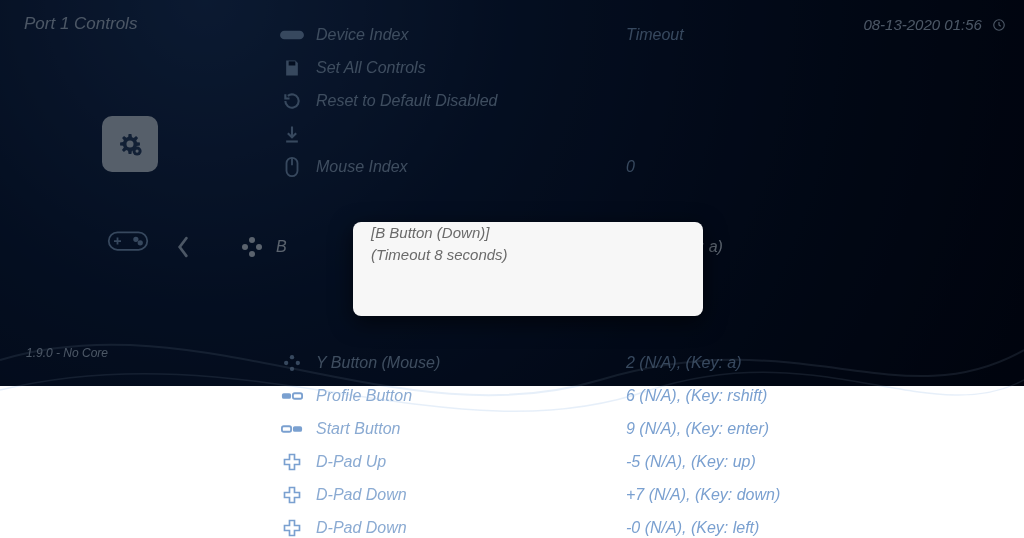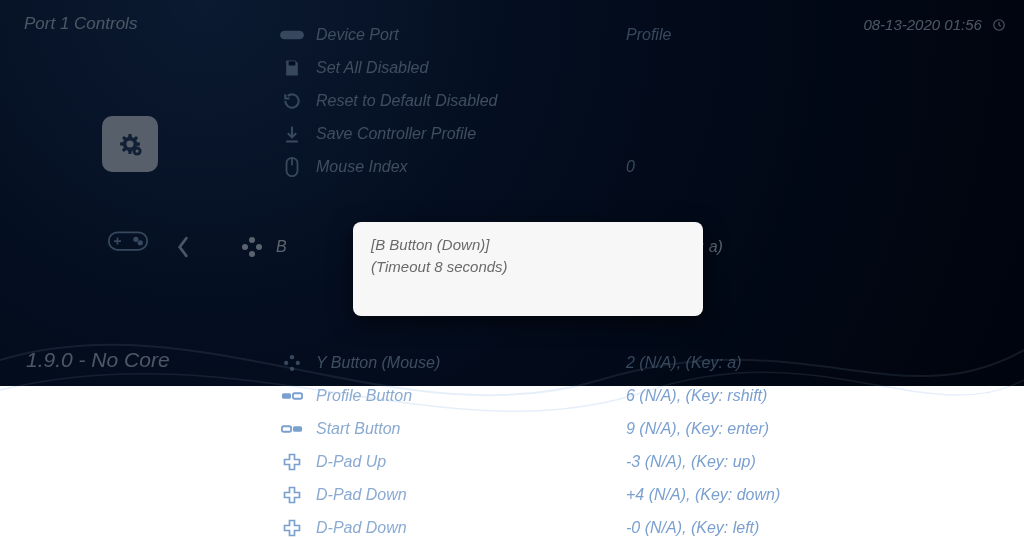--- a/index.html
+++ b/index.html
@@ -29,32 +29,32 @@
     
     .list { position:absolute; top:0; left:268px; width:720px; }
     .row  { height:33px; display:flex; align-items:center; font-size:16px; color:#7aa0d0; font-weight:300; }
     .row .ico   { width:48px; display:flex; justify-content:center; color:#7aa0d0; }
     .row .label { flex:0 0 310px; color:#8aaad2; }
     .row .value { color:#7aa0d0; }
     .row.highlight .ico svg { color:#c9dcf3; }
     .row.highlight .label, .row.highlight .value { color:#c9dcf3; }
 
     
-    .footer-version { position:absolute; bottom:14px; left:26px; font-size:21px; color:#a8c0e0; font-weight:300;margin-top:18px; }
+    .footer-version { position:absolute; bottom:26px; left:26px; font-size:12px; color:#a8c0e0; font-weight:300;margin-top:18px; }
 
     
     .wave { position:absolute; top:300px; left:0; width:1024px; height:160px; opacity:0.25; z-index:2; }
     .wave svg { width:100%; height:100%; }
 
     
     .dialog {
       position:absolute; top:222px; left:353px; width:350px; height:94px;
       background:#f7f7f7; color:#6a6a6a; border-radius:8px;
       box-shadow:0 6px 22px rgba(0,0,0,0.6);
-      padding:12px 18px; font-size:15px; line-height:22px;
+      padding:0 18px; font-size:15px; line-height:22px;
       z-index:10; font-family:Arial,sans-serif;
     }
 
     svg { display:block; }
   </style>
 </head>
 <body>
 
 <div class="root">
 
@@ -99,52 +99,51 @@
     </svg>
   </div>
 
   <div class="list" style="top:18px;">
     <div class="row">
       <span class="ico">
         <svg width="26" height="18" viewBox="0 0 48 28" fill="#7aa0d0">
             <rect x="2" y="6" width="44" height="16" rx="8"></rect>
           </svg>
       </span>
-      <span class="label">Device Port</span>
-      <span class="value">Profile</span>
+      <span class="label">Device Index</span>
+      <span class="value">Timeout</span>
     </div>
     <div class="row">
       <span class="ico">
         <svg width="20" height="20" viewBox="0 0 24 24" fill="#7aa0d0">
             <path d="M5 3h11l3 3v15H5Z"></path>
             <rect x="8" y="4" width="8" height="5" fill="#0a2048"></rect>
           </svg>
       </span>
-      <span class="label">Set All Disabled</span>
+      <span class="label">Set All Controls</span>
       <span class="value"></span>
     </div>
     <div class="row">
       <span class="ico">
         <svg width="20" height="20" viewBox="0 0 24 24" fill="none" stroke="#7aa0d0" stroke-width="2.5">
             <path d="M4 12a8 8 0 1 0 3-6.2"></path>
             <path d="M4 4v5h5"></path>
           </svg>
       </span>
       <span class="label">Reset to Default Disabled</span>
       <span class="value"></span>
     </div>
     <div class="row">
       <span class="ico">
         <svg width="20" height="20" viewBox="0 0 24 24" fill="none" stroke="#7aa0d0" stroke-width="2.5">
             <path d="M12 3v12"></path>
             <path d="m7 11 5 5 5-5"></path>
             <path d="M5 21h14"></path>
           </svg>
       </span>
-      <span class="label">Save Controller Profile</span>
       <span class="value"></span>
     </div>
     <div class="row">
       <span class="ico">
         <svg width="16" height="22" viewBox="0 0 16 24" fill="none" stroke="#7aa0d0" stroke-width="2">
             <rect x="2" y="2" width="12" height="20" rx="6"></rect>
             <path d="M8 2v8"></path>
           </svg>
       </span>
       <span class="label">Mouse Index</span>
@@ -200,30 +199,30 @@
       <span class="label">Start Button</span>
       <span class="value">9 (N/A), (Key: enter)</span>
     </div>
     <div class="row">
       <span class="ico">
         <svg width="20" height="20" viewBox="0 0 24 24" fill="none" stroke="#7aa0d0" stroke-width="2">
             <path d="M9 3h6v6h6v6h-6v6H9v-6H3V9h6Z"></path>
           </svg>
       </span>
       <span class="label">D-Pad Up</span>
-      <span class="value">-3 (N/A), (Key: up)</span>
+      <span class="value">-5 (N/A), (Key: up)</span>
     </div>
     <div class="row">
       <span class="ico">
         <svg width="20" height="20" viewBox="0 0 24 24" fill="none" stroke="#7aa0d0" stroke-width="2">
             <path d="M9 3h6v6h6v6h-6v6H9v-6H3V9h6Z"></path>
           </svg>
       </span>
       <span class="label">D-Pad Down</span>
-      <span class="value">+4 (N/A), (Key: down)</span>
+      <span class="value">+7 (N/A), (Key: down)</span>
     </div>
     <div class="row">
       <span class="ico">
         <svg width="20" height="20" viewBox="0 0 24 24" fill="none" stroke="#7aa0d0" stroke-width="2">
             <path d="M9 3h6v6h6v6h-6v6H9v-6H3V9h6Z"></path>
           </svg>
       </span>
       <span class="label">D-Pad Down</span>
       <span class="value">-0 (N/A), (Key: left)</span>
     </div>

